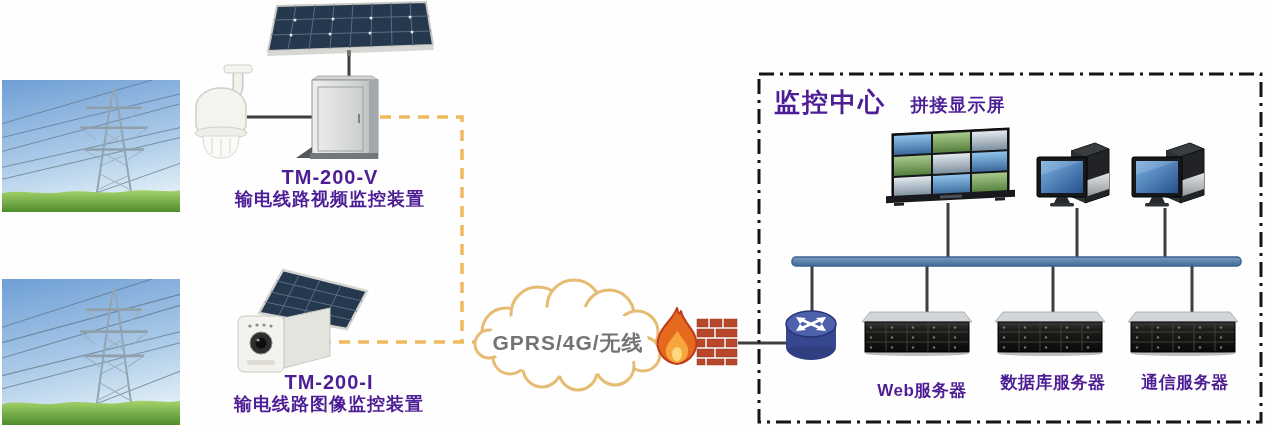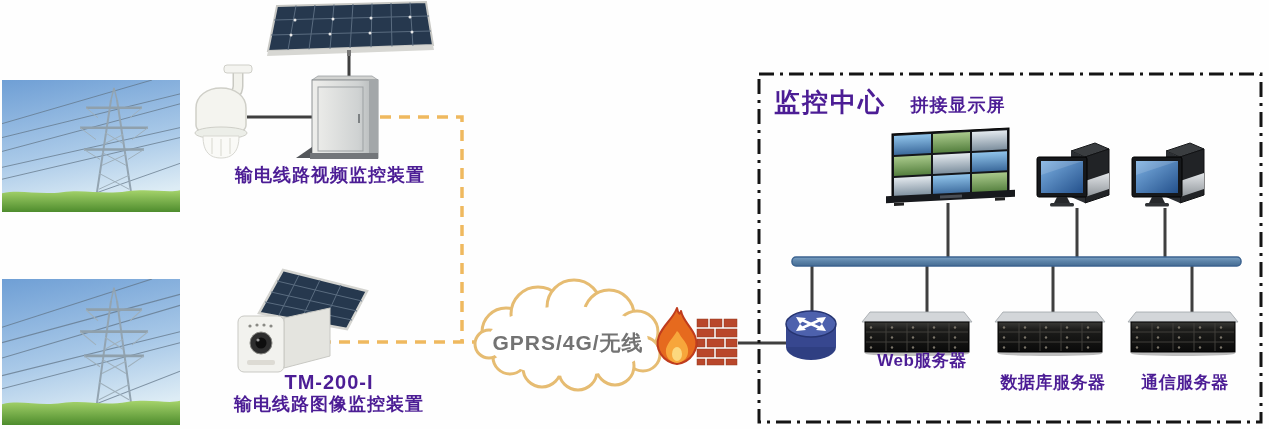--- a/index.html
+++ b/index.html
@@ -310,32 +310,33 @@
       <use href="#serverIcon"></use>
     </g>
     <g transform="translate(1128,312)">
       <use href="#serverIcon"></use>
     </g>
 
     <rect x="759" y="74" width="502" height="348" fill="none" stroke="#141414" stroke-width="3" stroke-dasharray="15 6 3 6"></rect>
   </svg>
 
   <div class="lbl" style="left:222px;top:165px;width:216px;">
+    <div class="model">TM-200-V</div>
     <div class="devname">输电线路视频监控装置</div>
   </div>
 
   <div class="lbl" style="left:220px;top:370px;width:218px;">
     <div class="model">TM-200-I</div>
     <div class="devname">输电线路图像监控装置</div>
   </div>
 
   <div class="lbl cloud-lbl" style="left:490px;top:330px;width:156px;">GPRS/4G/无线</div>
 
   <div class="lbl center-title" style="left:774px;top:87px;">监控中心</div>
 
   <div class="lbl small-lbl" style="left:882px;top:95px;width:152px;font-family:Liberation Serif, serif;">拼接显示屏</div>
 
 
-  <div class="lbl srv-lbl" style="left:862px;top:351px;width:120px;">Web服务器</div>
+  <div class="lbl srv-lbl" style="left:862px;top:381px;width:120px;">Web服务器</div>
   <div class="lbl srv-lbl" style="left:983px;top:373px;width:140px;">数据库服务器</div>
   <div class="lbl srv-lbl" style="left:1125px;top:373px;width:120px;">通信服务器</div>
 
 </div>
 
 </body></html>

